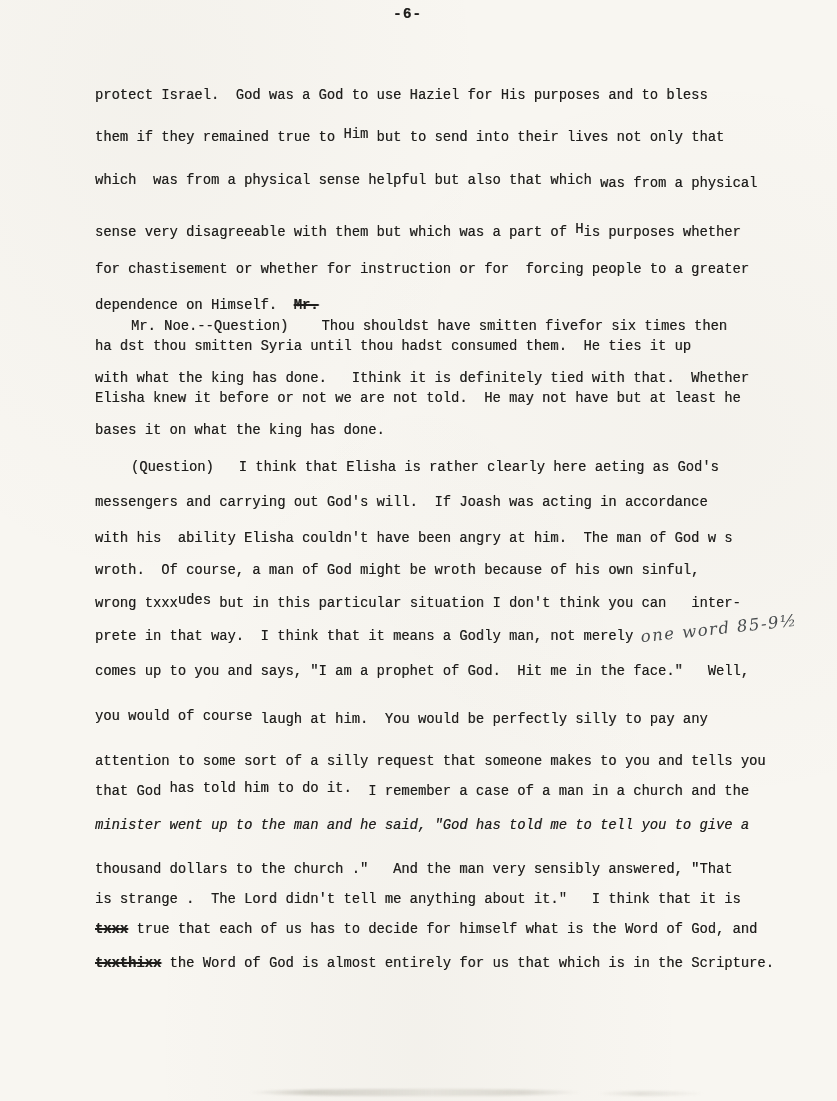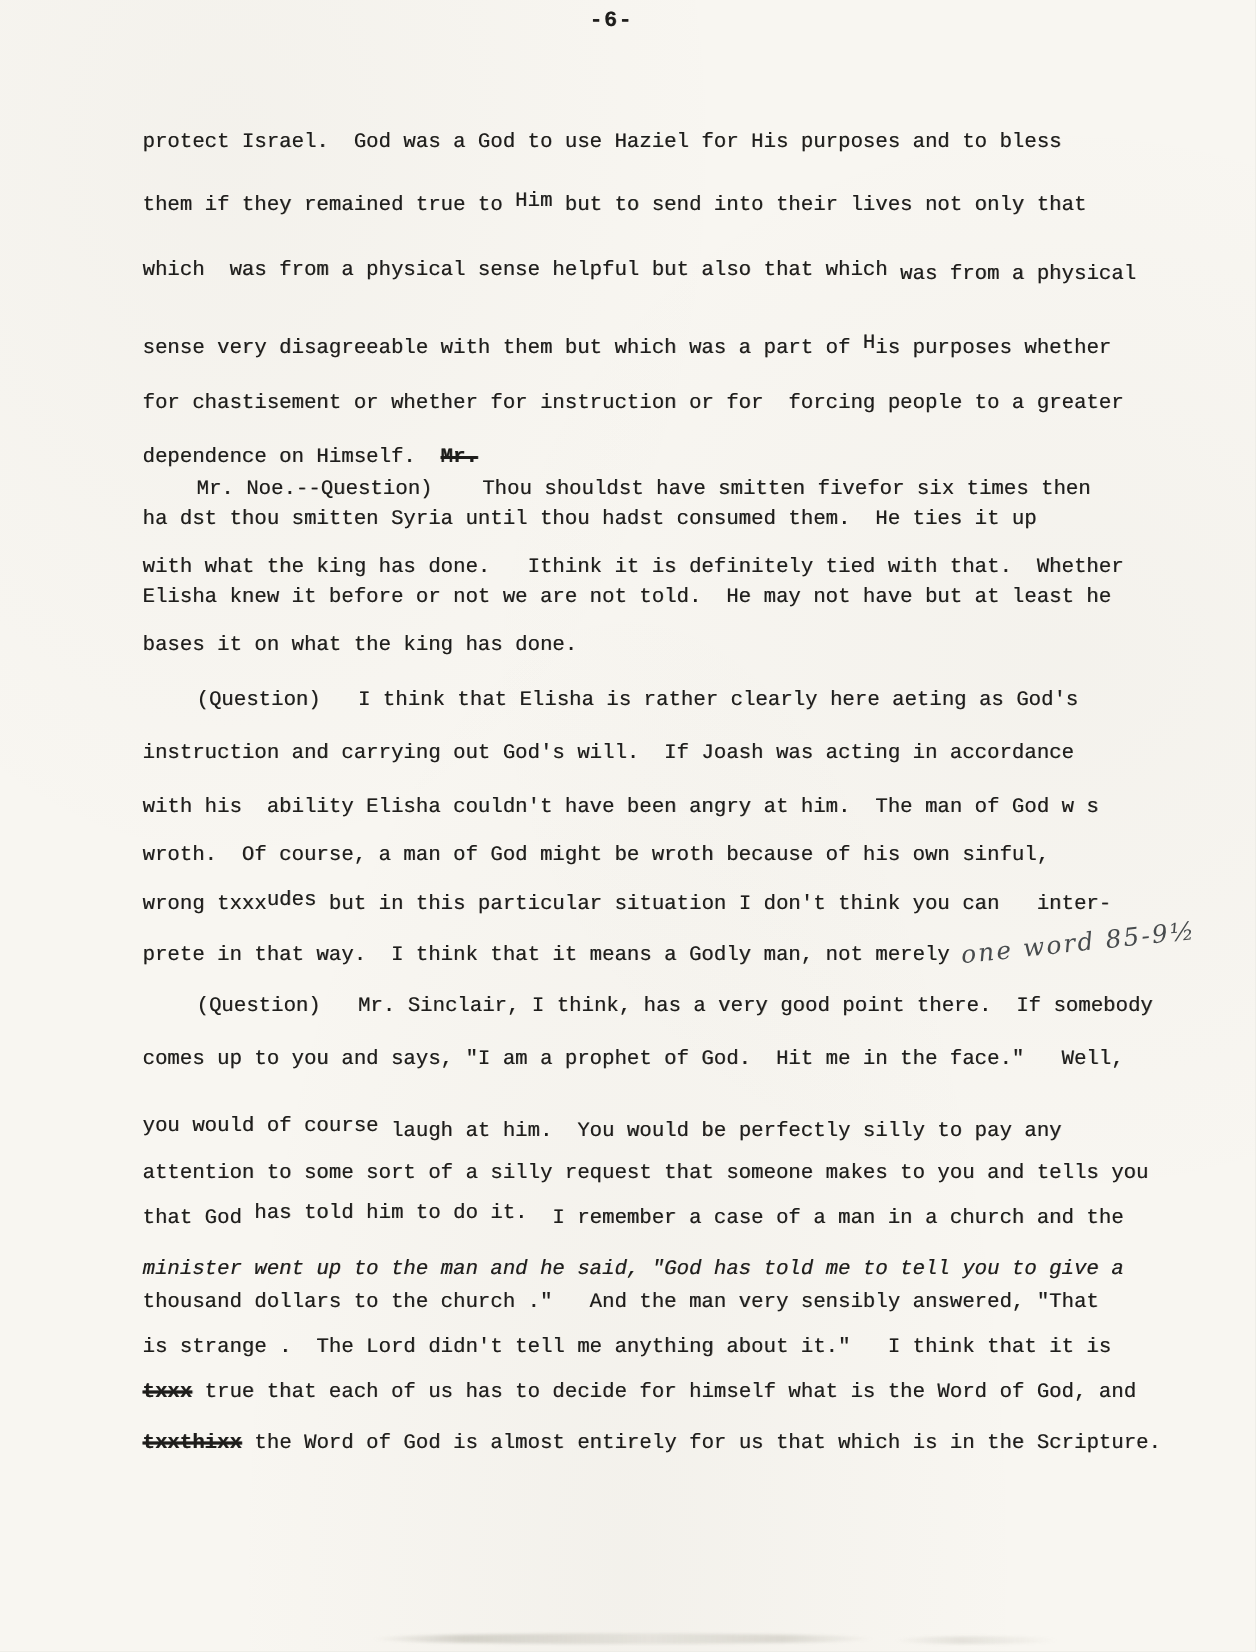--- a/index.html
+++ b/index.html
@@ -82,31 +82,30 @@
       <div class="line" style="margin-top: 23px;"><span>which  was from a physical sense helpful but also that which</span><span class="seg-drop"> was from a physical</span></div>
       <div class="line" style="margin-top: 32px;"><span>sense very disagreeable with them but which was a part of </span><span class="seg-raise">H</span><span>is purposes whether</span></div>
       <div class="line" style="margin-top: 17px;"><span>for chastisement or whether for instruction or for  forcing people to a greater</span></div>
       <div class="line" style="margin-top: 16px;"><span>dependence on Himself.  </span><span class="seg-strike">Mr.</span></div>
       <div class="line indent" style="margin-top: 1px;"><span>Mr. Noe.--Question)    Thou shouldst have smitten fivefor six times then</span></div>
       <div class="line" style=""><span>ha dst thou smitten Syria until thou hadst consumed them.  He ties it up</span></div>
       <div class="line" style="margin-top: 12px;"><span>with what the king has done.   Ithink it is definitely tied with that.  Whether</span></div>
       <div class="line" style=""><span>Elisha knew it before or not we are not told.  He may not have but at least he</span></div>
       <div class="line" style="margin-top: 12px;"><span>bases it on what the king has done.</span></div>
       <div class="line indent" style="margin-top: 17px;"><span>(Question)   I think that Elisha is rather clearly here aeting as God's</span></div>
-      <div class="line" style="margin-top: 15px;"><span>instruction and carrying out God's will.  If Joash was acting in accordance</span></div>
+      <div class="line" style="margin-top: 15px;"><span>messengers and carrying out God's will.  If Joash was acting in accordance</span></div>
       <div class="line" style="margin-top: 16px;"><span>with his  ability Elisha couldn't have been angry at him.  The man of God w s</span></div>
       <div class="line" style="margin-top: 12px;"><span>wroth.  Of course, a man of God might be wroth because of his own sinful,</span></div>
       <div class="line" style="margin-top: 13px;"><span>wrong txxx</span><span class="seg-raise">udes</span><span> but in this particular situation I don't think you can   inter-</span></div>
       <div class="line" style="margin-top: 11px;"><span>prete in that way.  I think that it means a Godly man, not merely </span><span class="seg-hand">one word 85-9½</span></div>
-      <div class="line indent" style="margin-top: 14px;"><span>(Question)   Mr. Sinclair, I think, has a very good point there.  If somebody</span></div>
       <div class="line" style="margin-top: 15px;"><span>comes up to you and says, "I am a prophet of God.  Hit me in the face."   Well,</span></div>
       <div class="line" style="margin-top: 25px;"><span>you would of course </span><span class="seg-drop">laugh at him.  You would be perfectly silly to pay any</span></div>
-      <div class="line" style="margin-top: 11px;"><span>attention to some sort of a silly request that someone makes to you and tells you</span></div>
+      <div class="line" style="margin-top: 25px;"><span>attention to some sort of a silly request that someone makes to you and tells you</span></div>
       <div class="line" style="margin-top: 10px;"><span>that God </span><span class="seg-raise">has told him to do it.</span><span>  I remember a case of a man in a church and the</span></div>
       <div class="line" style="margin-top: 14px; font-style: italic;"><span>minister went up to the man and he said, "God has told me to tell you to give a</span></div>
-      <div class="line" style="margin-top: 2px;"><span>thousand dollars to the church ."   And the man very sensibly answered, "That</span></div>
+      <div class="line" style="margin-top: 24px;"><span>thousand dollars to the church ."   And the man very sensibly answered, "That</span></div>
       <div class="line" style="margin-top: 10px;"><span>is strange .  The Lord didn't tell me anything about it."   I think that it is</span></div>
       <div class="line" style="margin-top: 10px;"><span class="seg-strike">txxx</span><span> true that each of us has to decide for himself what is the Word of God, and</span></div>
       <div class="line" style="margin-top: 14px;"><span class="seg-strike">txxthixx</span><span> the Word of God is almost entirely for us that which is in the Scripture.</span></div>
     </div>
   <div class="smudge"></div>
   <div class="smudge2"></div>
 </div>
 
 </body></html>

